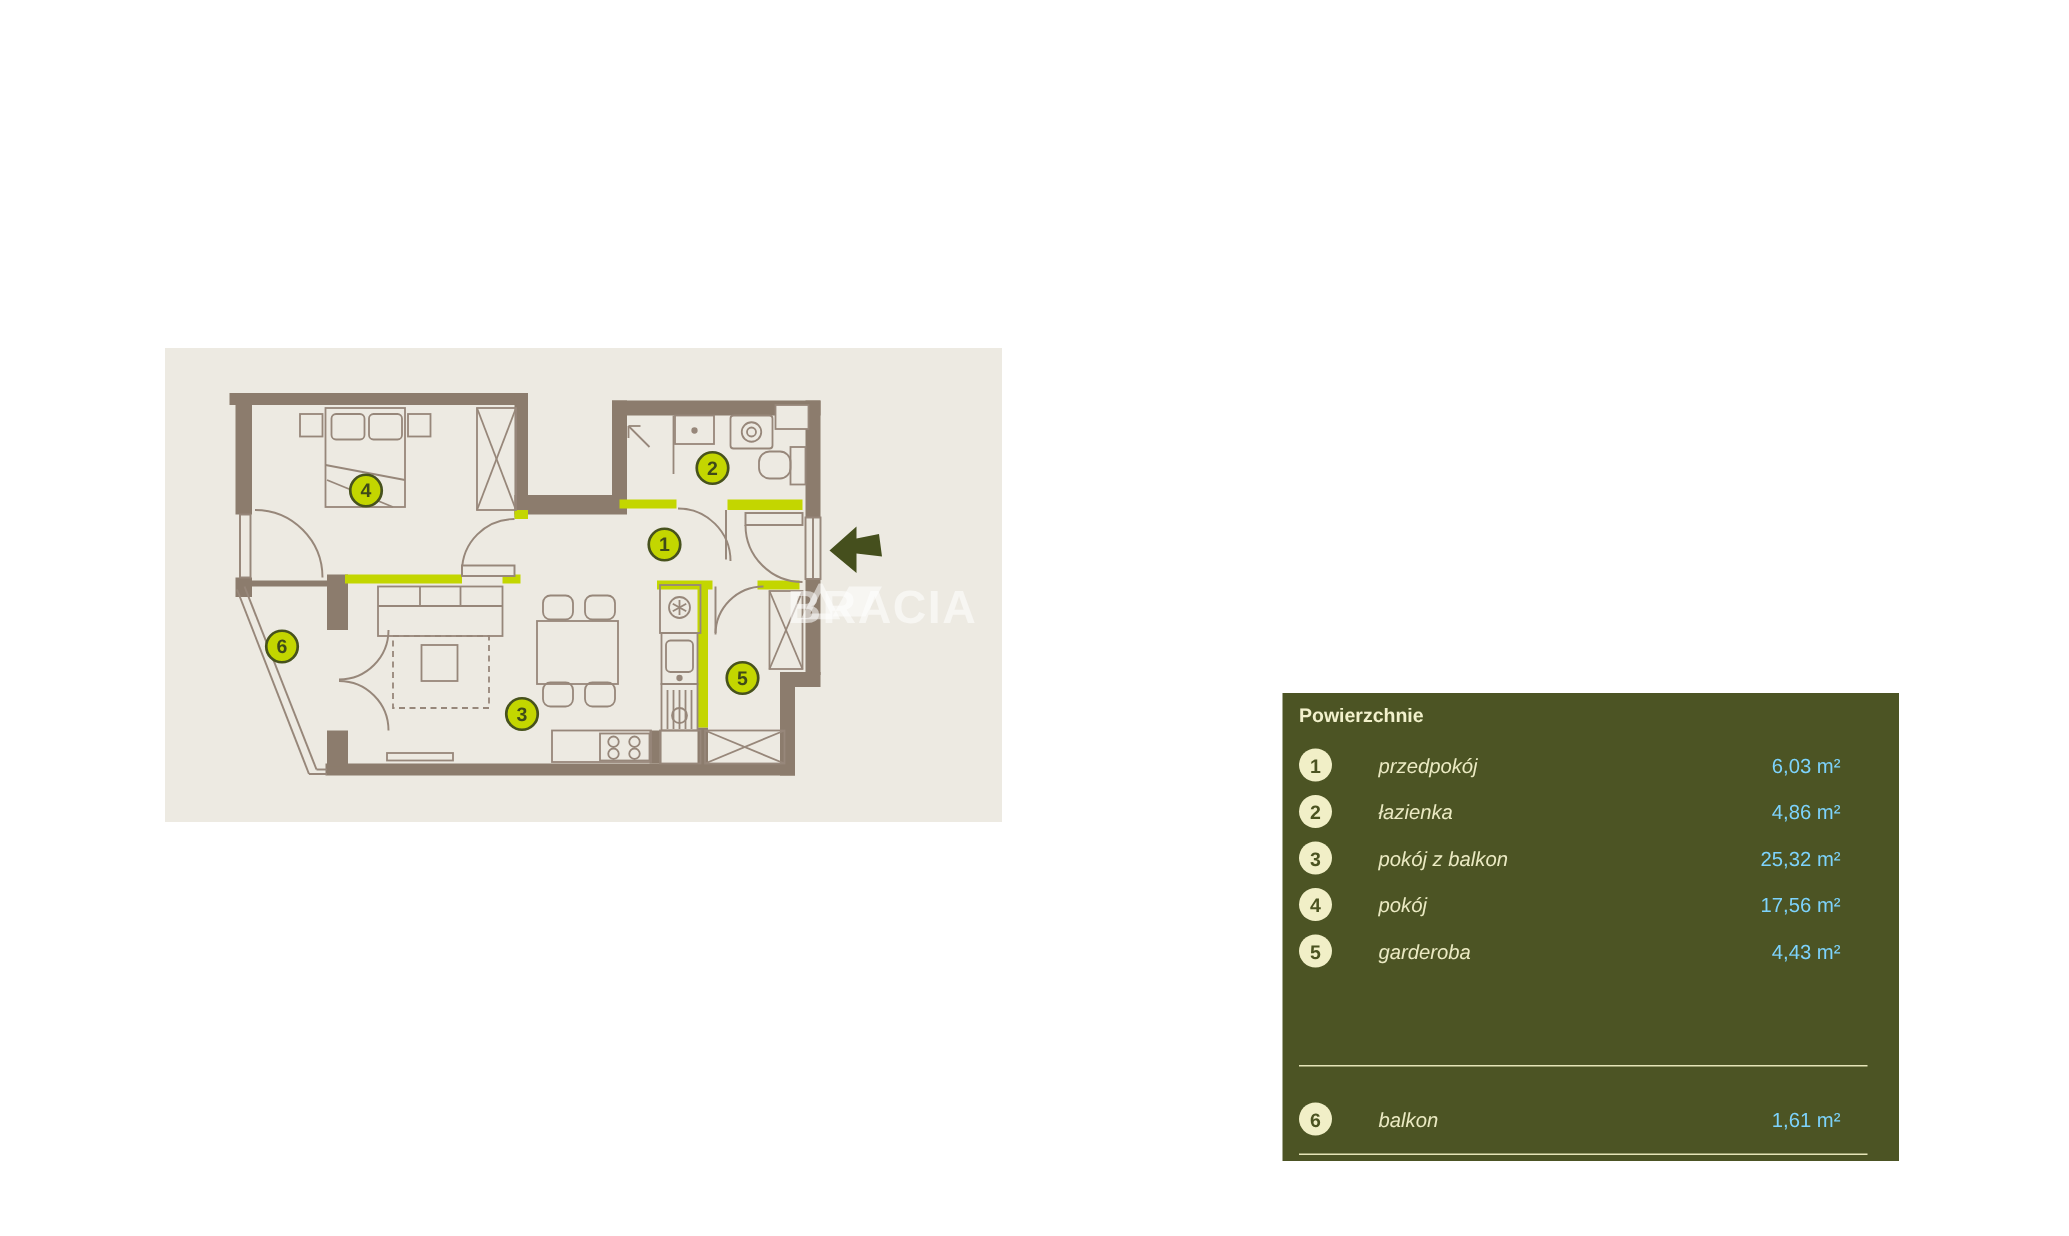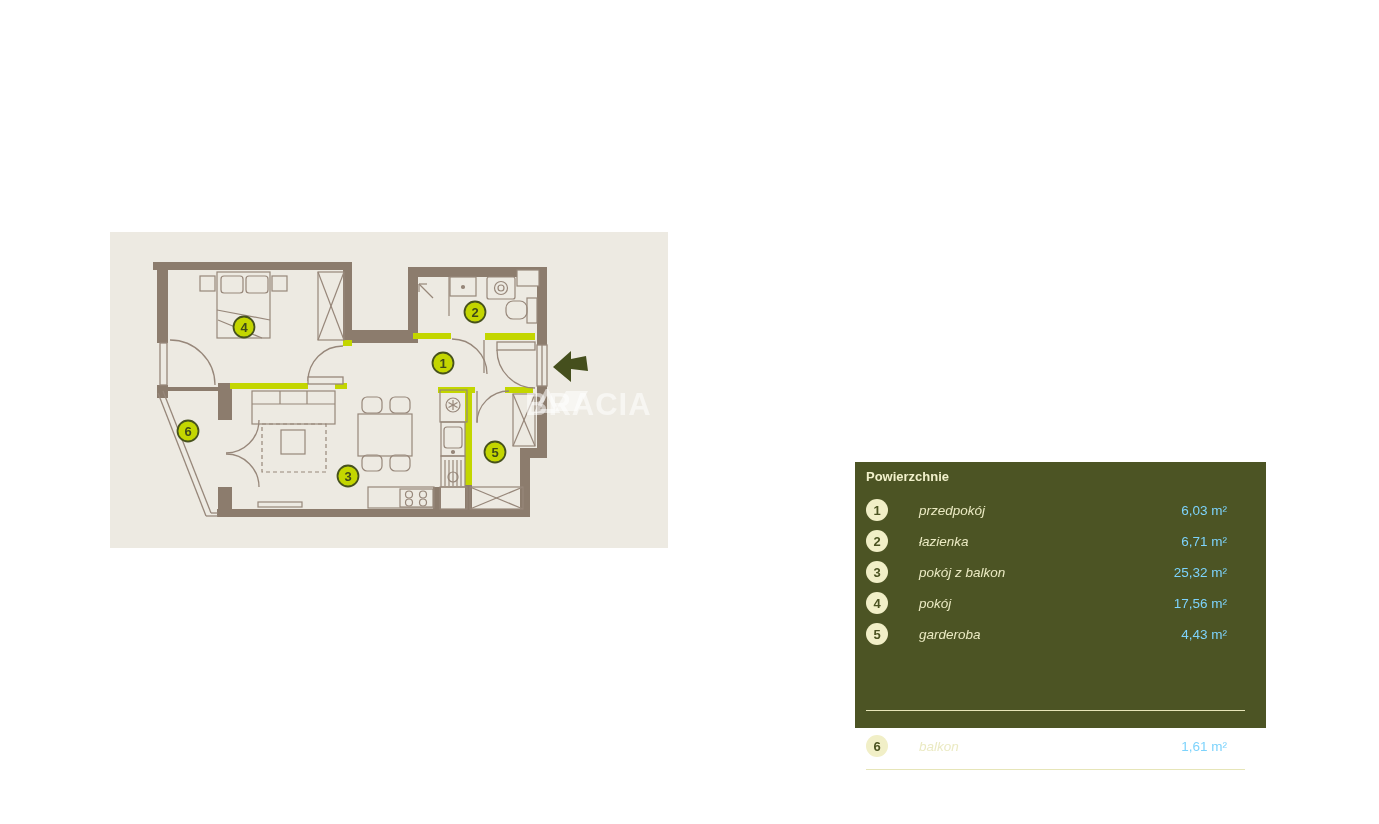--- a/index.html
+++ b/index.html
@@ -7,21 +7,21 @@
          font-family:"Liberation Sans",sans-serif;}
   
   .plan{position:absolute;left:110px;top:232px;width:558px;height:316px;
         background:#edeae2;overflow:hidden;}
   .plan svg{position:absolute;left:0;top:0;}
   .watermark{position:absolute;left:415px;top:157px;display:flex;align-items:flex-start;
              color:rgba(255,255,255,0.55);font-size:31px;font-weight:700;letter-spacing:1px;
              line-height:1;white-space:nowrap;pointer-events:none;}
   .watermark svg{margin-left:4px;}
   
-  .panel{position:absolute;left:855px;top:462px;width:411px;height:266px;background:#4c5424;}
+  .panel{position:absolute;left:855px;top:462px;width:411px;height:312px;background:#4c5424;}
   .panel-title{position:absolute;left:11px;top:7px;font-size:13px;font-weight:700;color:#f2f1cc;}
   .lrow{position:absolute;left:11px;right:21px;height:24px;display:flex;align-items:center;}
   .lbadge{width:22px;height:22px;border-radius:50%;background:#f1efc7;color:#4b5321;
           font-size:13px;font-weight:600;display:flex;align-items:center;justify-content:center;
           flex:0 0 22px;}
   .lname{margin-left:31px;font-size:13.5px;color:#ebeac3;font-style:italic;}
   .larea{margin-left:auto;padding-right:18px;font-size:13.5px;color:#7dd3fc;}
   .sep{position:absolute;left:11px;right:21px;height:1px;background:#e6e5b8;}
 </style>
 </head>
@@ -220,21 +220,21 @@
     <div class="panel-title">Powierzchnie</div>
 
     <div class="lrow" style="top:36px">
       <div class="lbadge">1</div>
       <div class="lname">przedpokój</div>
       <div class="larea">6,03 m²</div>
     </div>
     <div class="lrow" style="top:67px">
       <div class="lbadge">2</div>
       <div class="lname">łazienka</div>
-      <div class="larea">6,71 m²</div>
+      <div class="larea">4,86 m²</div>
     </div>
     <div class="lrow" style="top:98px">
       <div class="lbadge">3</div>
       <div class="lname">pokój z balkon</div>
       <div class="larea">25,32 m²</div>
     </div>
     <div class="lrow" style="top:129px">
       <div class="lbadge">4</div>
       <div class="lname">pokój</div>
       <div class="larea">17,56 m²</div>

